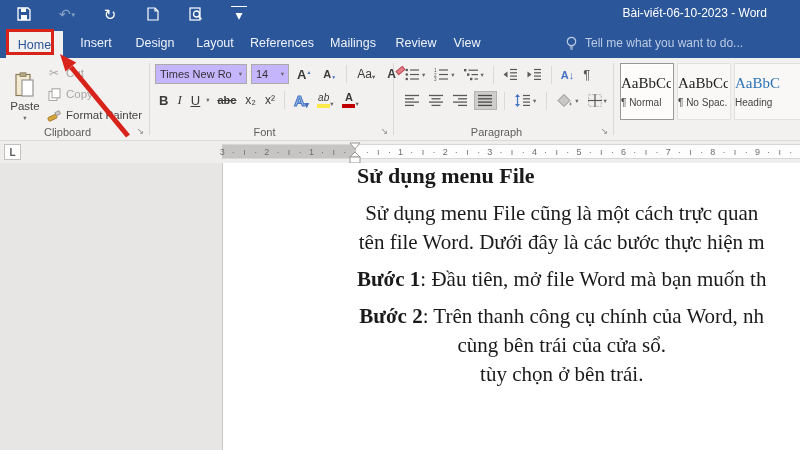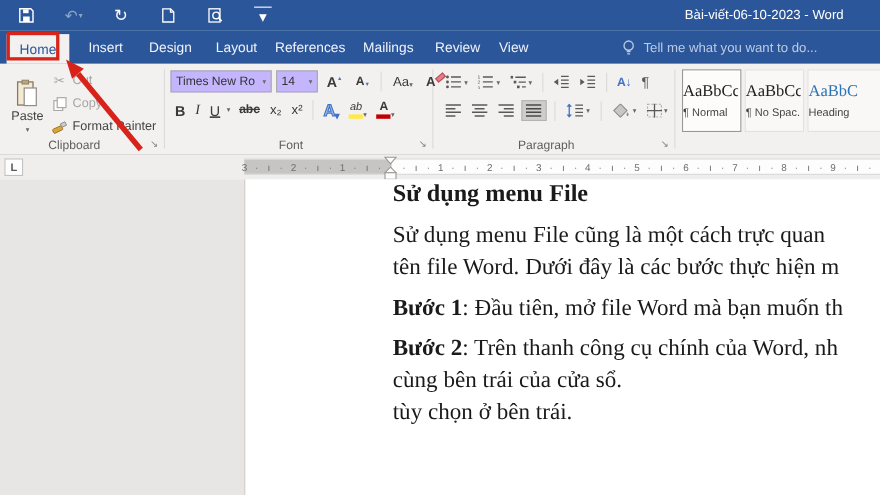--- a/index.html
+++ b/index.html
@@ -73,21 +73,21 @@
           transform:translateX(-50%); }
   .indent-marker { position:absolute; left:348px; top:0; }
 
   
   .doc-area { position:absolute; left:0; top:163px; width:800px; height:287px; background:#e7e6e5; }
   .page { position:absolute; left:222px; top:0; width:578px; height:287px; background:#fff;
           border-left:1px solid #cbc9c7; }
   .doc-text { position:absolute; left:134px; top:-2px; font-family:"Liberation Serif", serif;
               color:#1a1a1a; white-space:nowrap; }
   .doc-heading { font-size:22px; font-weight:bold; line-height:30px; margin-bottom:8px; }
-  .doc-line { font-size:21px; line-height:29px; }
+  .doc-line { font-size:21px; line-height:29px;text-align:center; }
   .doc-line.para-start { margin-top:8px; }
   .doc-line b { font-weight:bold; }
 
   
   .red-box { position:absolute; left:6px; top:29px; width:48px; height:26px;
              border:3px solid #d8231b; pointer-events:none; }
   .anno-svg { position:absolute; left:0; top:0; width:800px; height:450px; pointer-events:none; }
 </style>
 </head>
 <body>

